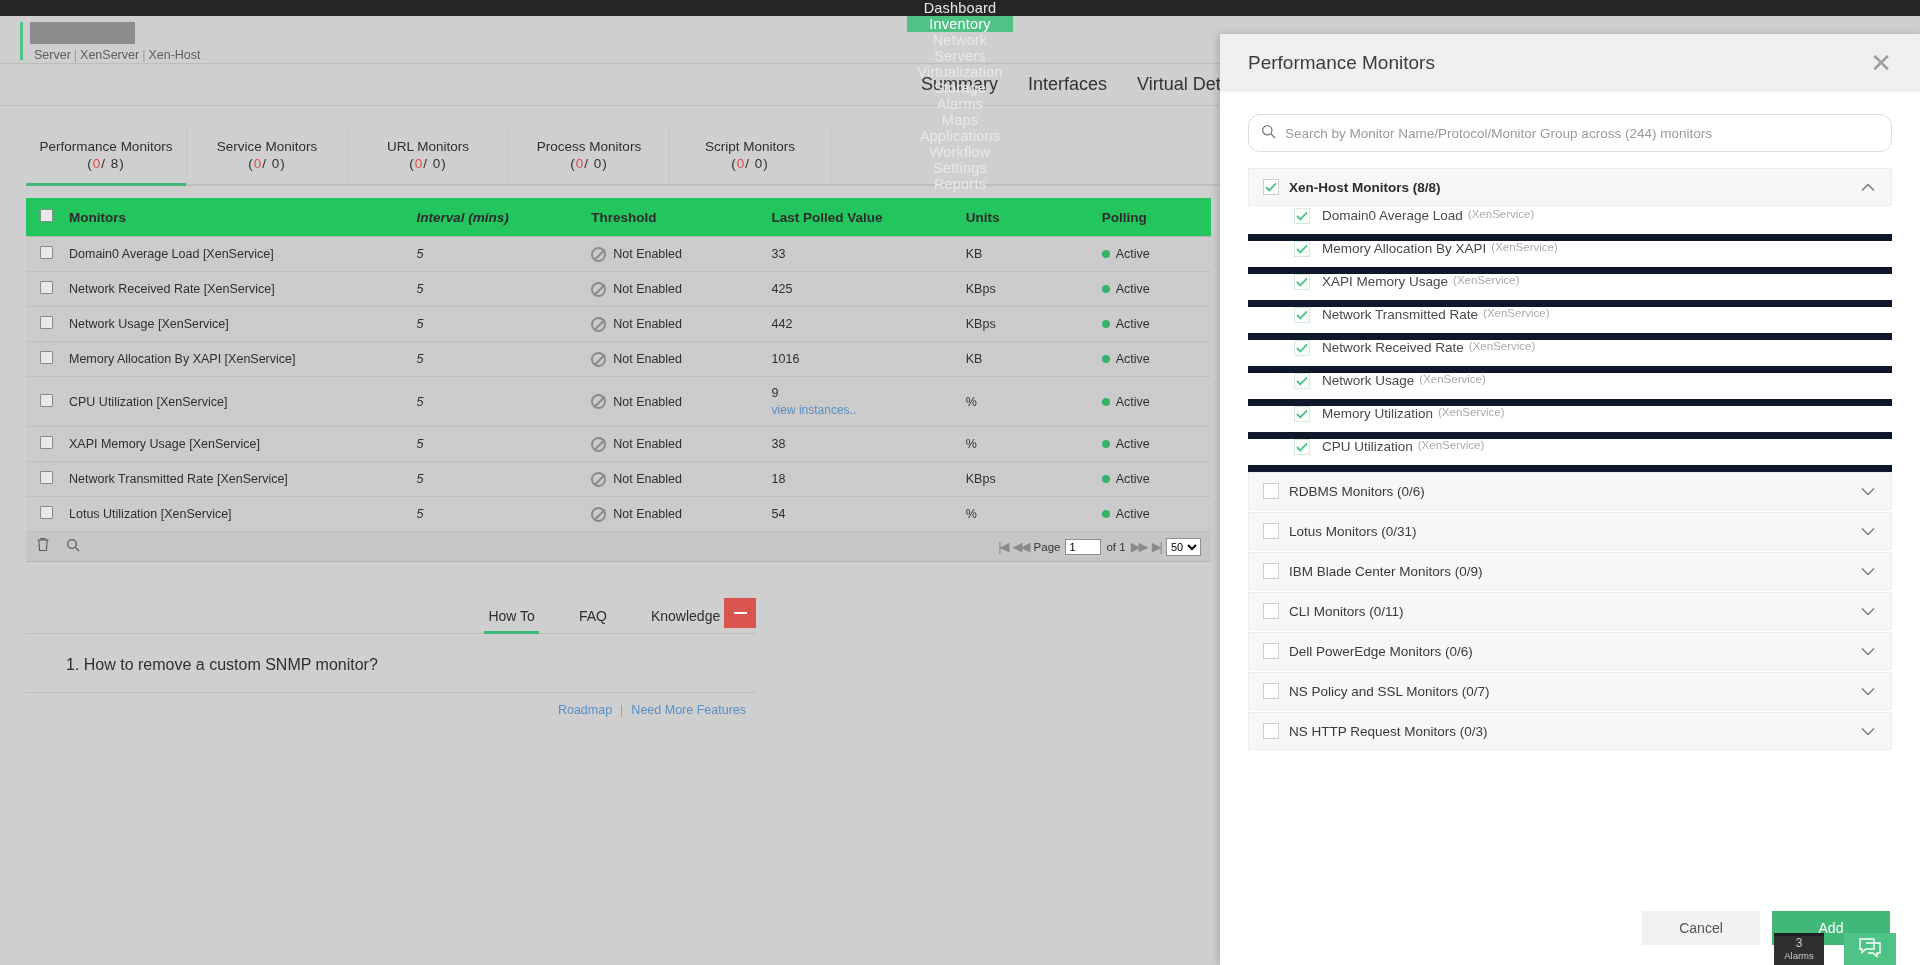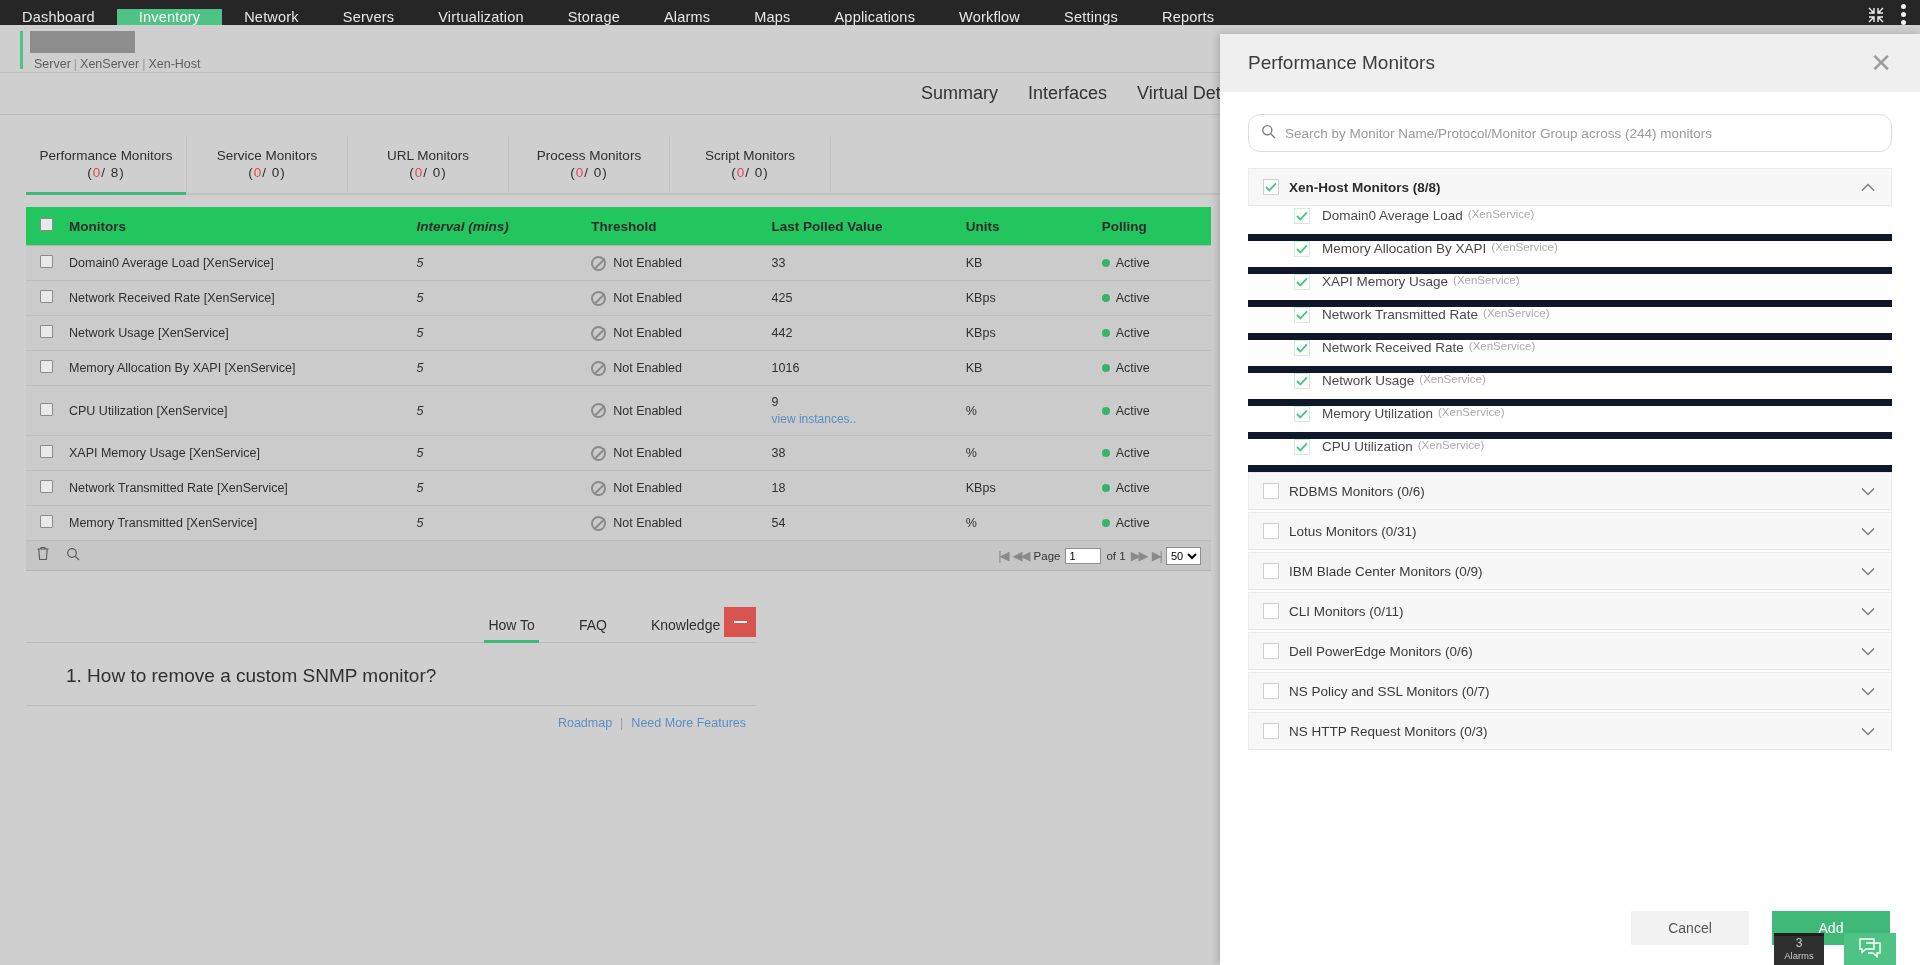--- a/index.html
+++ b/index.html
@@ -6,22 +6,22 @@
   html, body {
     width: 1920px; height: 965px;
     font-family: "Liberation Sans", sans-serif;
     background: #cfcfcf;
     overflow: hidden;
   }
   .app { position: relative; width: 1920px; height: 965px; }
 
   
   .topnav {
-    height: 25px; background: #262626; display: flex; align-items: flex-end;
-    position: relative; z-index: 5;
+    height: 16px; background: #262626; display: flex; align-items: center;
+    position: relative; z-index: 5; flex-direction: column;
   }
   .topnav-item {
     color: #e8e8e8; font-size: 14.5px; display: flex; align-items: center;
     padding: 0 22px; cursor: pointer; white-space: nowrap; letter-spacing: .2px;
   }
   .topnav-item.active { background: #4fc285; color: #ffffff; }
   .topnav-right {
     margin-left: auto; display: flex; align-items: center; gap: 16px;
     padding-right: 14px;
   }
@@ -115,21 +115,21 @@
   
   .help { margin-top: 46px; width: 730px; }
   .help-tabs { display:flex; gap: 44px; border-bottom:1px solid #bdbdbd; position:relative; padding-left:24px;justify-content:flex-end;}
   .help-tab { font-size:14px; color:#2e2e2e; padding-bottom:9px; cursor:pointer; position:relative; }
   .help-tab.active::after { content:''; position:absolute; left:-4px; right:-4px; bottom:-1px; height:3px; background:#3fb878; }
   .minus-btn {
     position:absolute; right:0; top:-10px; width:32px; height:30px; background:#d9534f;
     display:flex; align-items:center; justify-content:center; cursor:pointer;
   }
   .minus-btn i { width:13px; height:2px; background:#fff; display:block; }
-  .help-body { padding: 22px 0 18px 40px; font-size:19px; color:#2f2f2f; }
+  .help-body { padding: 22px 0 18px 40px; font-size:16px; color:#2f2f2f; }
   .help-foot { border-top:1px solid #bdbdbd; padding: 10px 10px 0 0; text-align:right; font-size:12.5px;}
   .help-foot a { color:#5a8fc4; text-decoration:none; cursor:pointer;}
   .help-foot .bar { color:#9d9d9d; padding:0 8px;}
 
   
   .drawer {
     position: absolute; right:0; top:34px; width: 700px; height: 931px;
     background:#ffffff; box-shadow: -2px 0 8px rgba(0,0,0,.18);
     display:flex; flex-direction:column; z-index: 20;
   }
@@ -173,21 +173,21 @@
   .item {
     height: 33px; display:flex; align-items:flex-start; border-bottom:7px solid #0f172a;
     padding-left: 46px; cursor:pointer;
   }
   .item .box { border-color:#d6ead9; background:#fafffb; }
   .item-label { font-size:13.5px; color:#4a4a4a; margin-left:12px; }
   .item-proto { font-size:11.5px; color:#aaaaaa; margin-left:5px; }
 
   .dr-foot {
     height: 74px; display:flex; align-items:center; justify-content:flex-end;
-    gap: 23px; padding: 0 30px 0 0; flex:0 0 auto;
+    gap: 12px; padding: 0 30px 0 0; flex:0 0 auto;
   }
   .btn {
     width: 118px; height: 34px; font-size:14px; border:none; cursor:pointer;
     font-family:"Liberation Sans", sans-serif;
   }
   .btn-cancel { background:#f2f2f2; color:#555; }
   .btn-add { background:#3fb878; color:#fff; }
 
   
   .alarm-badge {
@@ -411,21 +411,21 @@
                 <span class="no-ic"></span>
                 <span>Not Enabled</span>
               </span>
             </td>
             <td class="c-lpv"><span>18</span></td>
             <td class="c-unit">KBps</td>
             <td class="c-poll"><span class="dot"></span><span>Active</span></td>
           </tr>
           <tr>
             <td class="c-chk"><span class="cb"></span></td>
-            <td class="c-mon">Memory Transmitted [XenService]</td>
+            <td class="c-mon">Lotus Utilization [XenService]</td>
             <td class="c-int">5</td>
             <td class="c-thr">
               <span class="thr">
                 <span class="no-ic"></span>
                 <span>Not Enabled</span>
               </span>
             </td>
             <td class="c-lpv"><span>54</span></td>
             <td class="c-unit">%</td>
             <td class="c-poll"><span class="dot"></span><span>Active</span></td>

